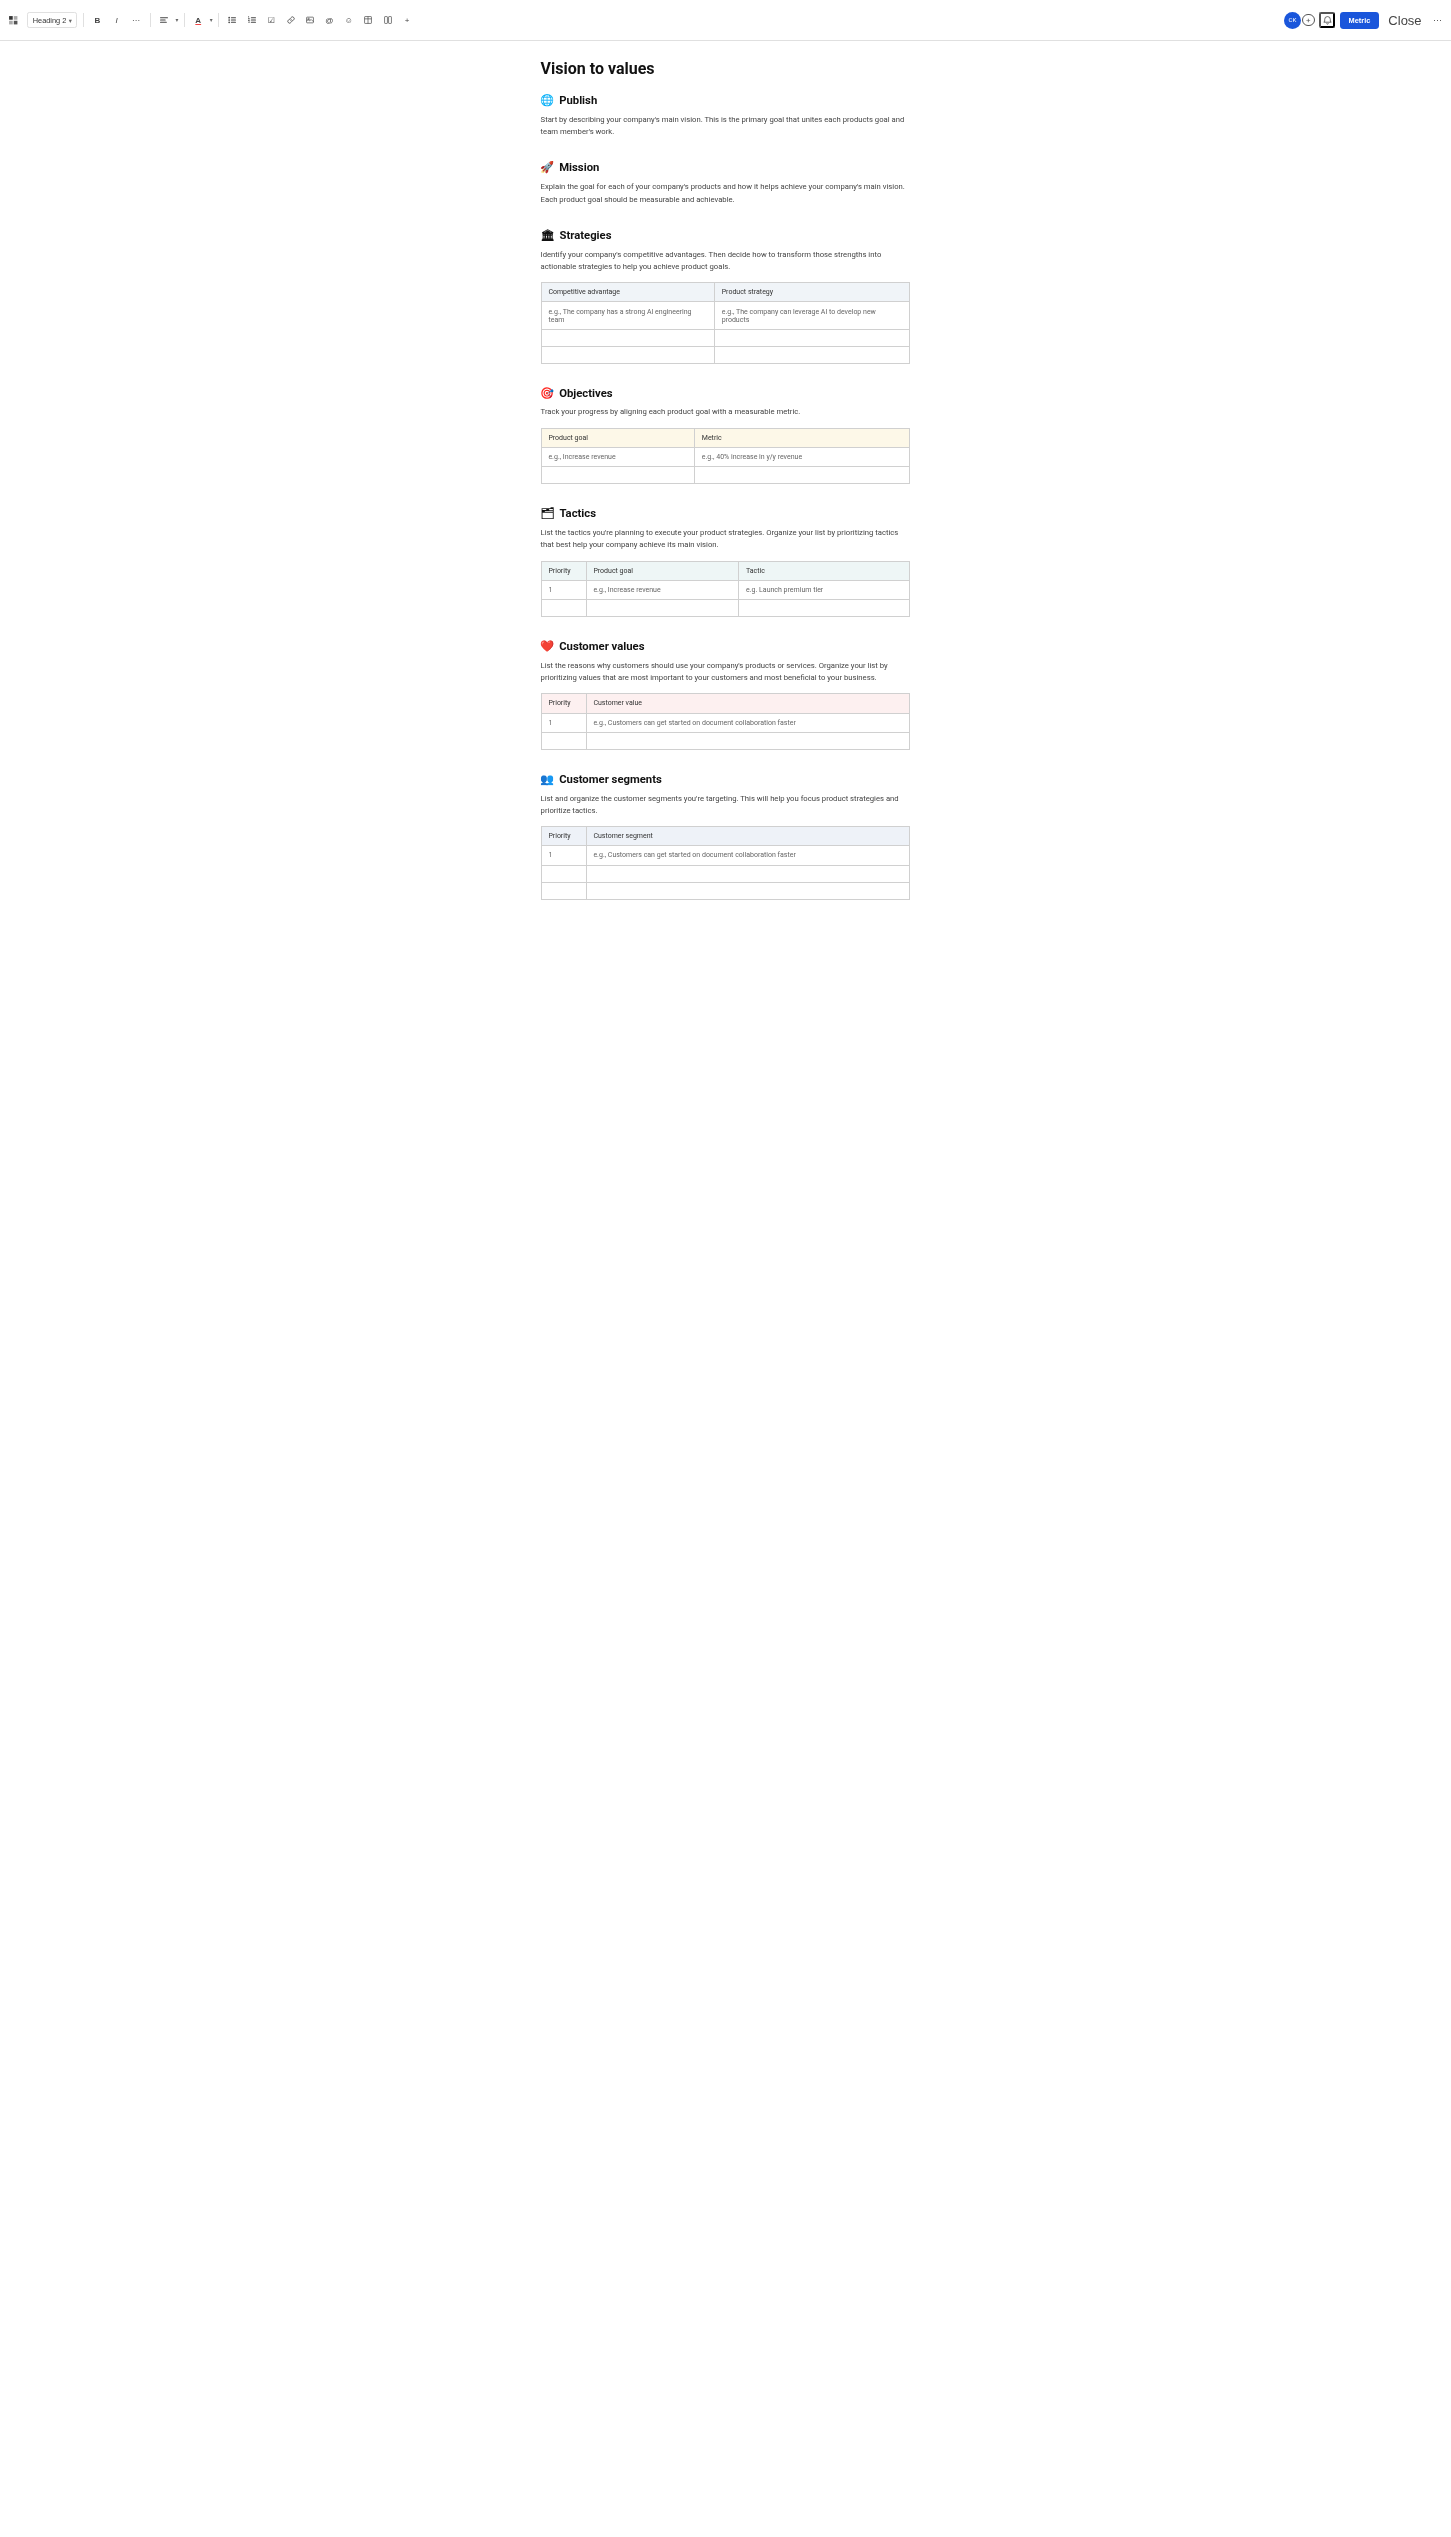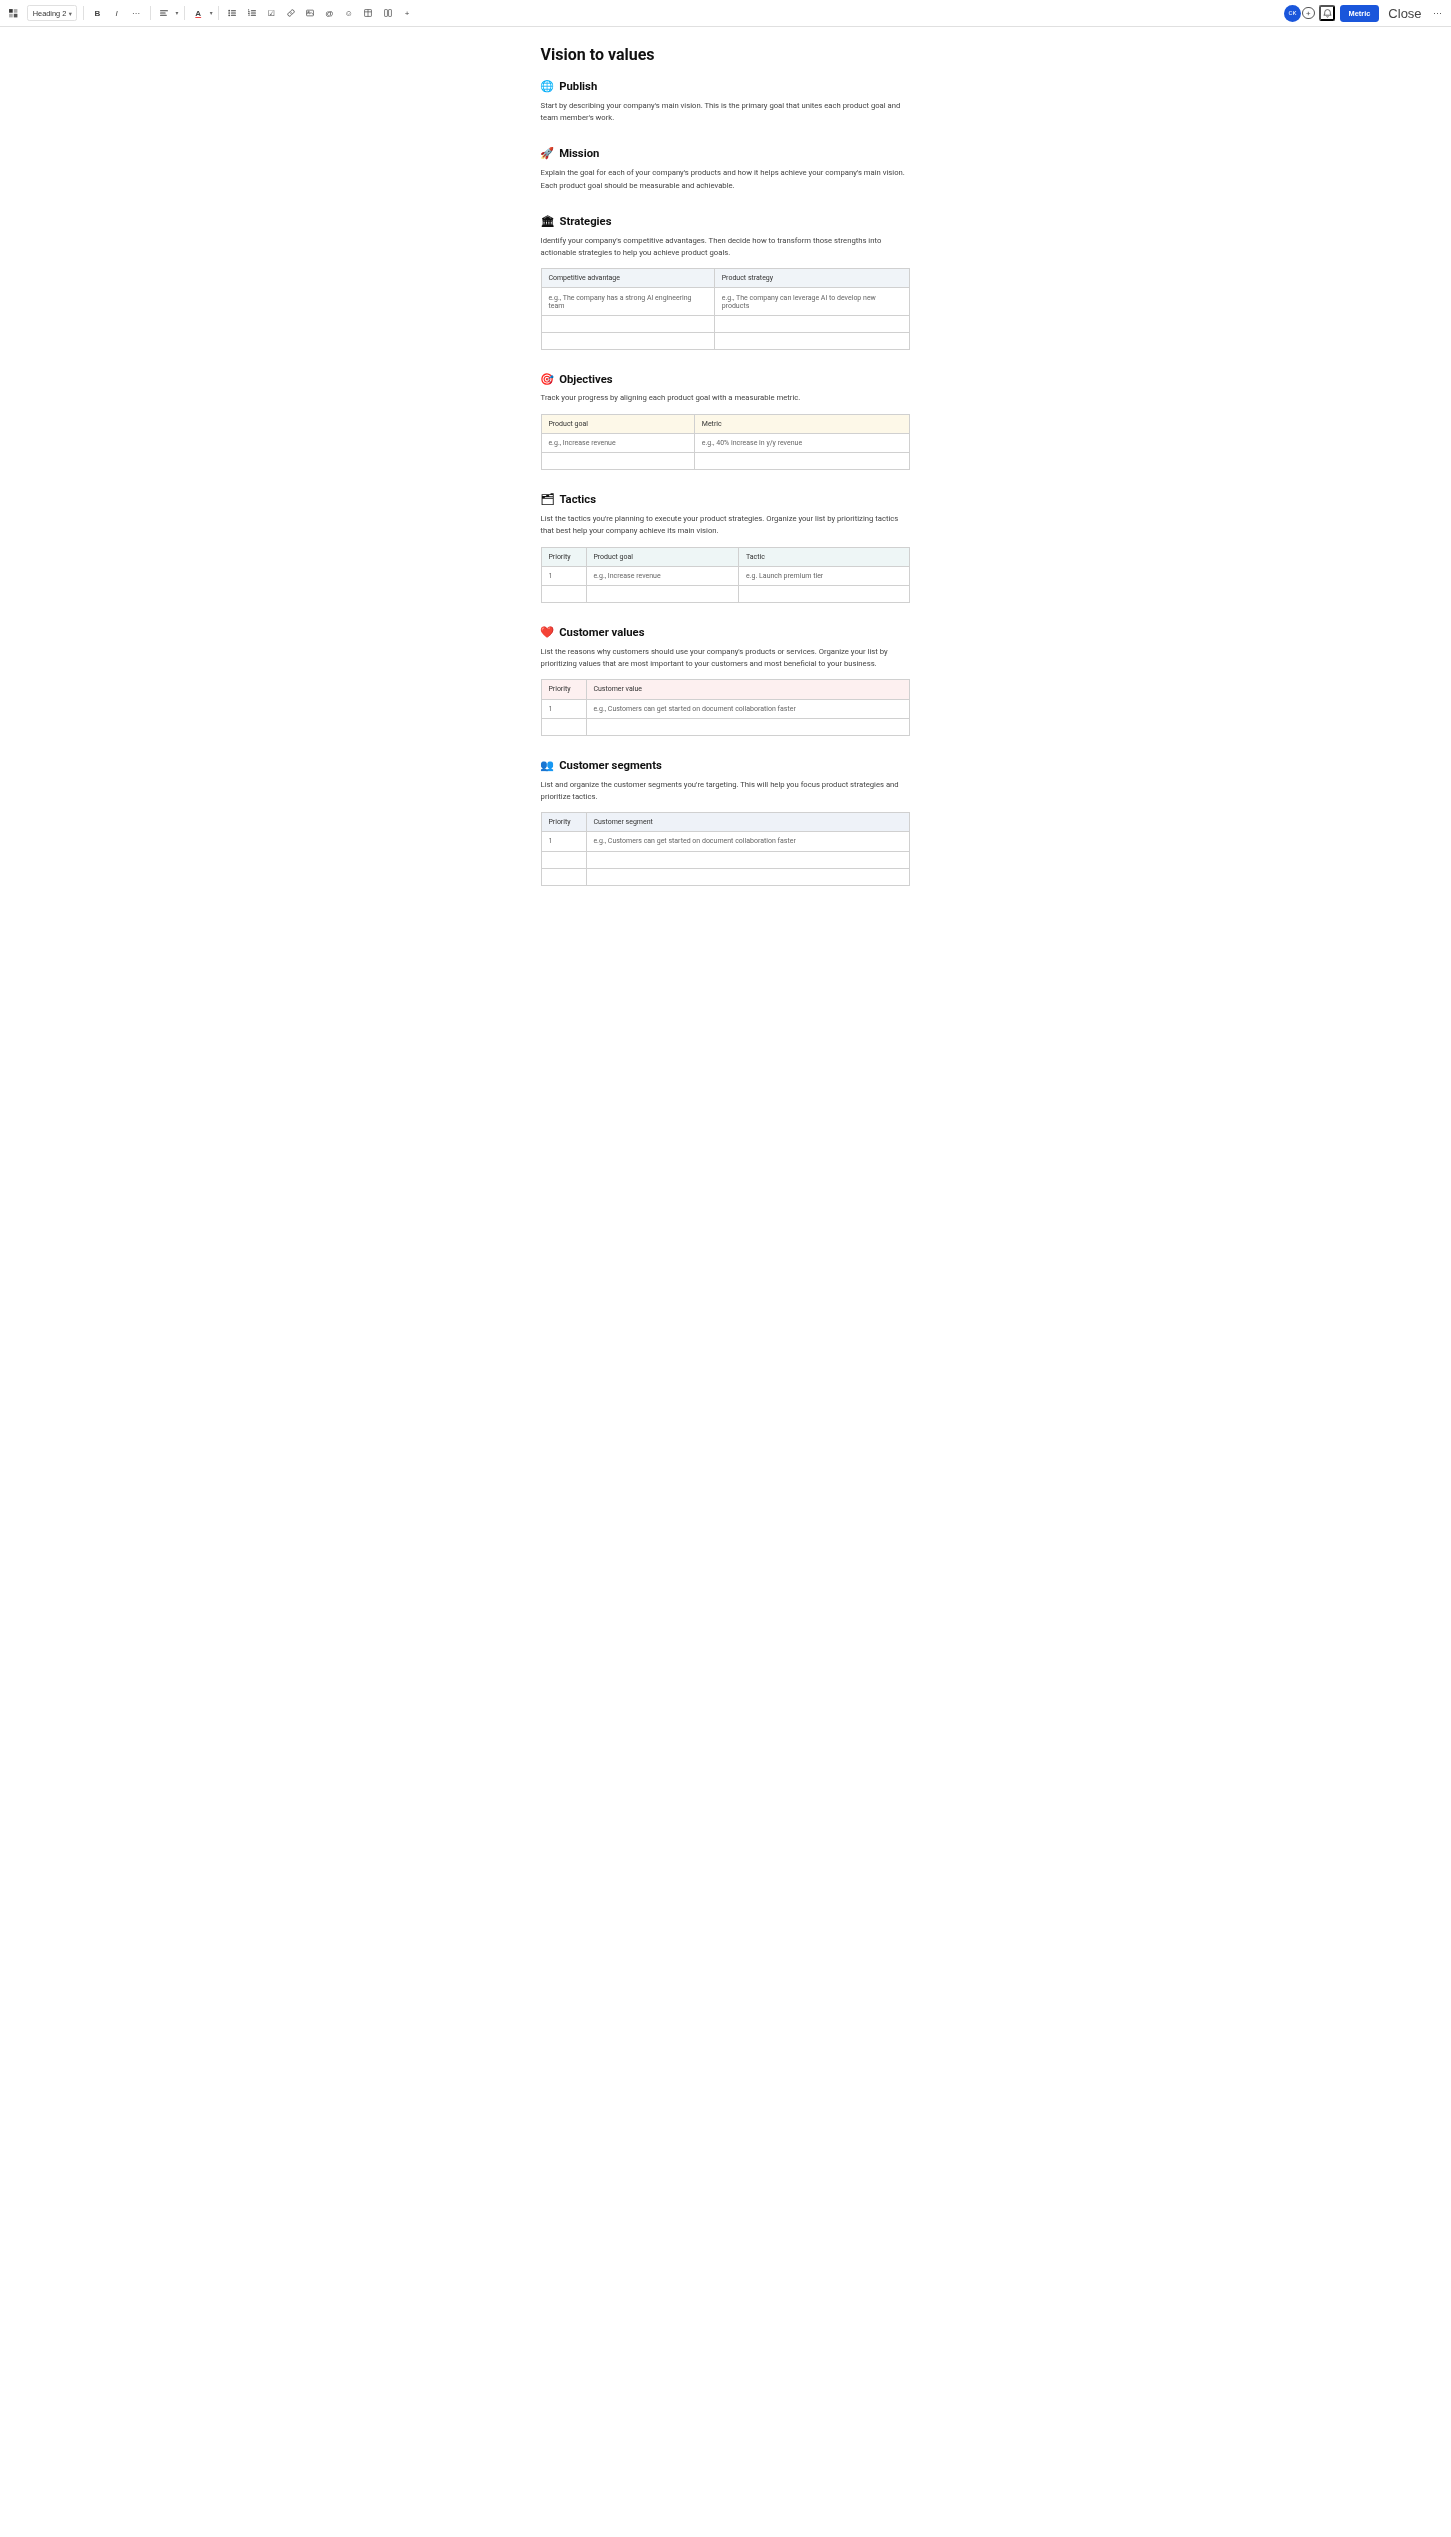--- a/index.html
+++ b/index.html
@@ -7,21 +7,21 @@
       font-family: -apple-system, BlinkMacSystemFont, 'Segoe UI', Roboto, sans-serif;
       font-size: 8px;
       color: #333;
       background: #fff;
     }
 
     
     .toolbar {
       display: flex;
       align-items: center;
-      height: 27px;
+      height: 41px;
       padding: 0 6.8px;
       border-bottom: 0.6px solid #e0e0e0;
       gap: 3.4px;
       position: sticky;
       top: 0;
       background: #fff;
       z-index: 100;
     }
     .toolbar-logo {
       display: flex;
@@ -320,21 +320,21 @@
 
 <div class="content">
 
   <h1 class="doc-title">Vision to values</h1>
 
   <div class="section">
     <h2 class="section-heading">
       <span>🌐</span>
       <span>Publish</span>
     </h2>
-    <p class="section-text">Start by describing your company's main vision. This is the primary goal that unites each product goal and team member's work.</p>
+    <p class="section-text">Start by describing your company's main vision. This is the primary goal that unites each products goal and team member's work.</p>
   </div>
 
   <div class="section">
     <h2 class="section-heading">
       <span>🚀</span>
       <span>Mission</span>
     </h2>
     <p class="section-text">Explain the goal for each of your company's products and how it helps achieve your company's main vision. Each product goal should be measurable and achievable.</p>
   </div>
 

